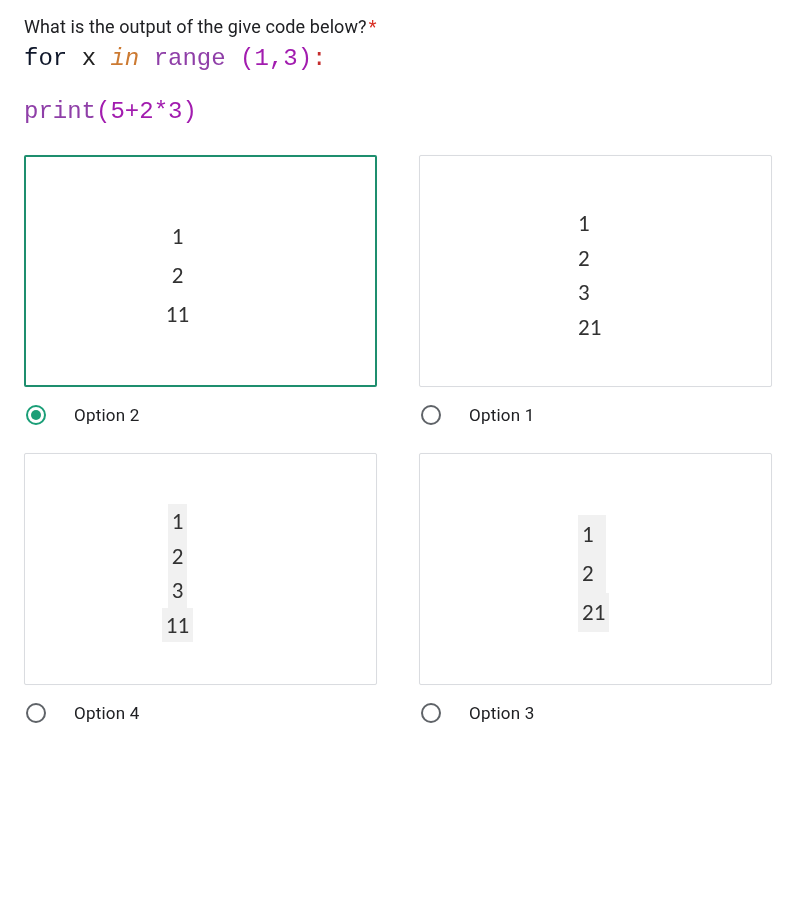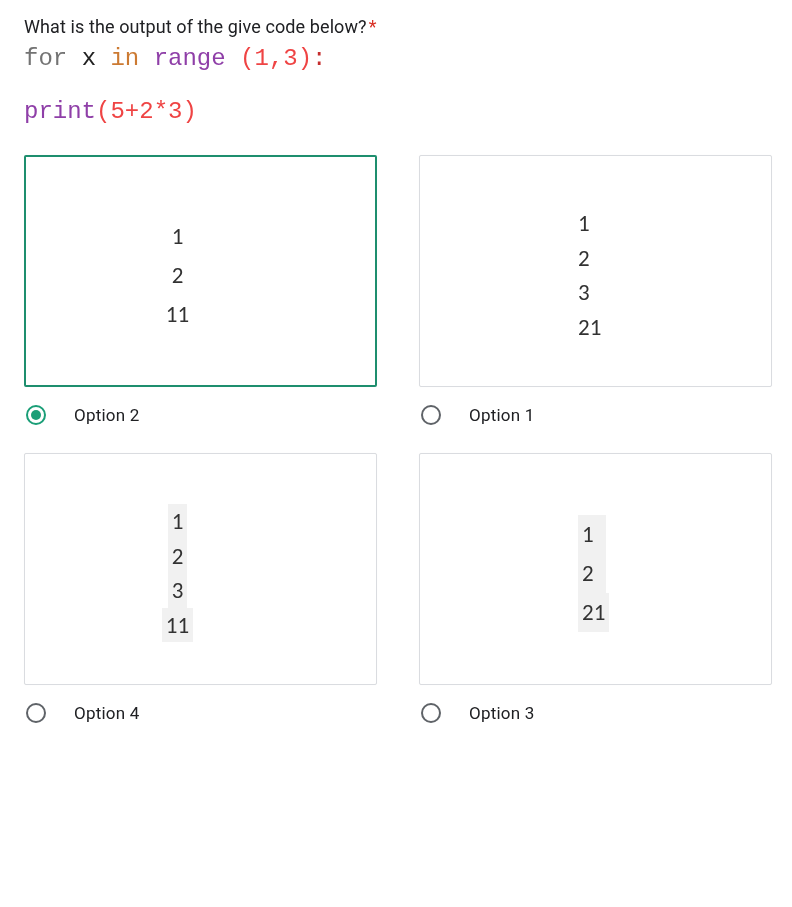--- a/index.html
+++ b/index.html
@@ -31,25 +31,25 @@
   .comma {
     margin-left: -8px;
     margin-right: 4px;
   }
   .code-block {
     font-family: "Courier New", monospace;
     font-size: 24px;
     line-height: 1.3;
     margin-bottom: 28px;
   }
-  .tok-keyword { color: #737373; }
+  .tok-keyword { color: #0f172a; }
   .tok-var { color: #222; }
-  .tok-in { color: #cc7a32; }
+  .tok-in { color: #cc7a32; font-style: italic; }
   .tok-func { color: #8f3fa8; }
-  .tok-paren { color: #ef4444; }
+  .tok-paren { color: #a21caf; }
   .tok-colon { color: #c52d2d; }
 
   .line1 { }
   .line2 { margin-left: 62px; }
   .line3 { margin-top: 22px; }
 
   .options-grid {
     display: grid;
     grid-template-columns: 1fr 1fr;
     gap: 28px 42px;

